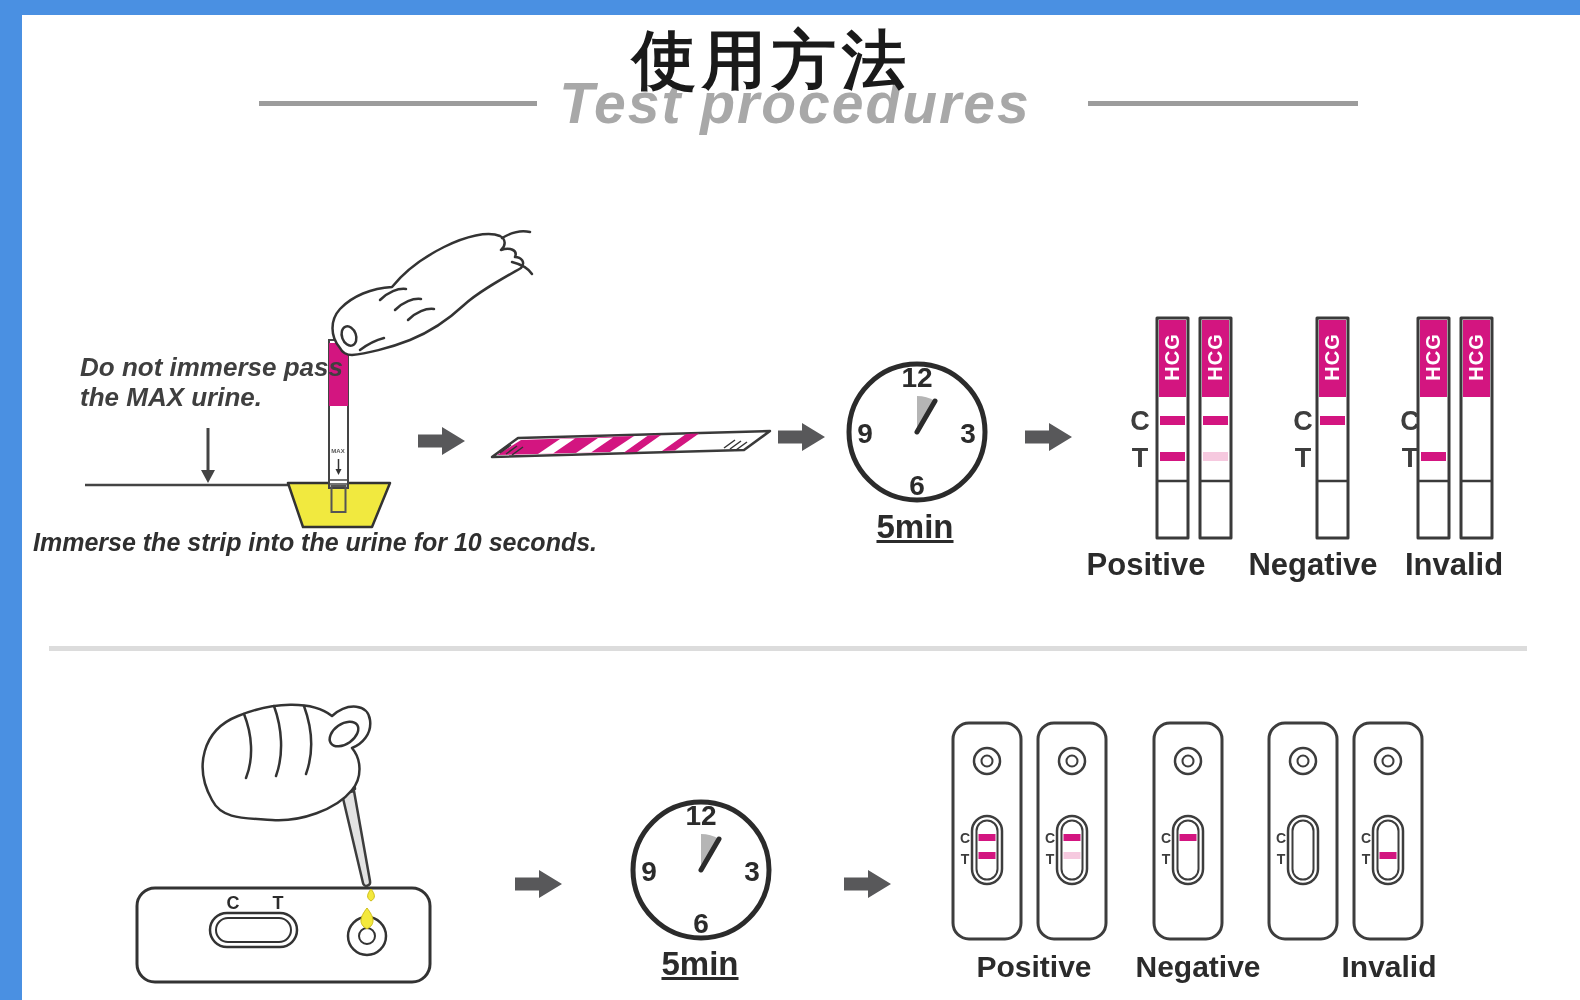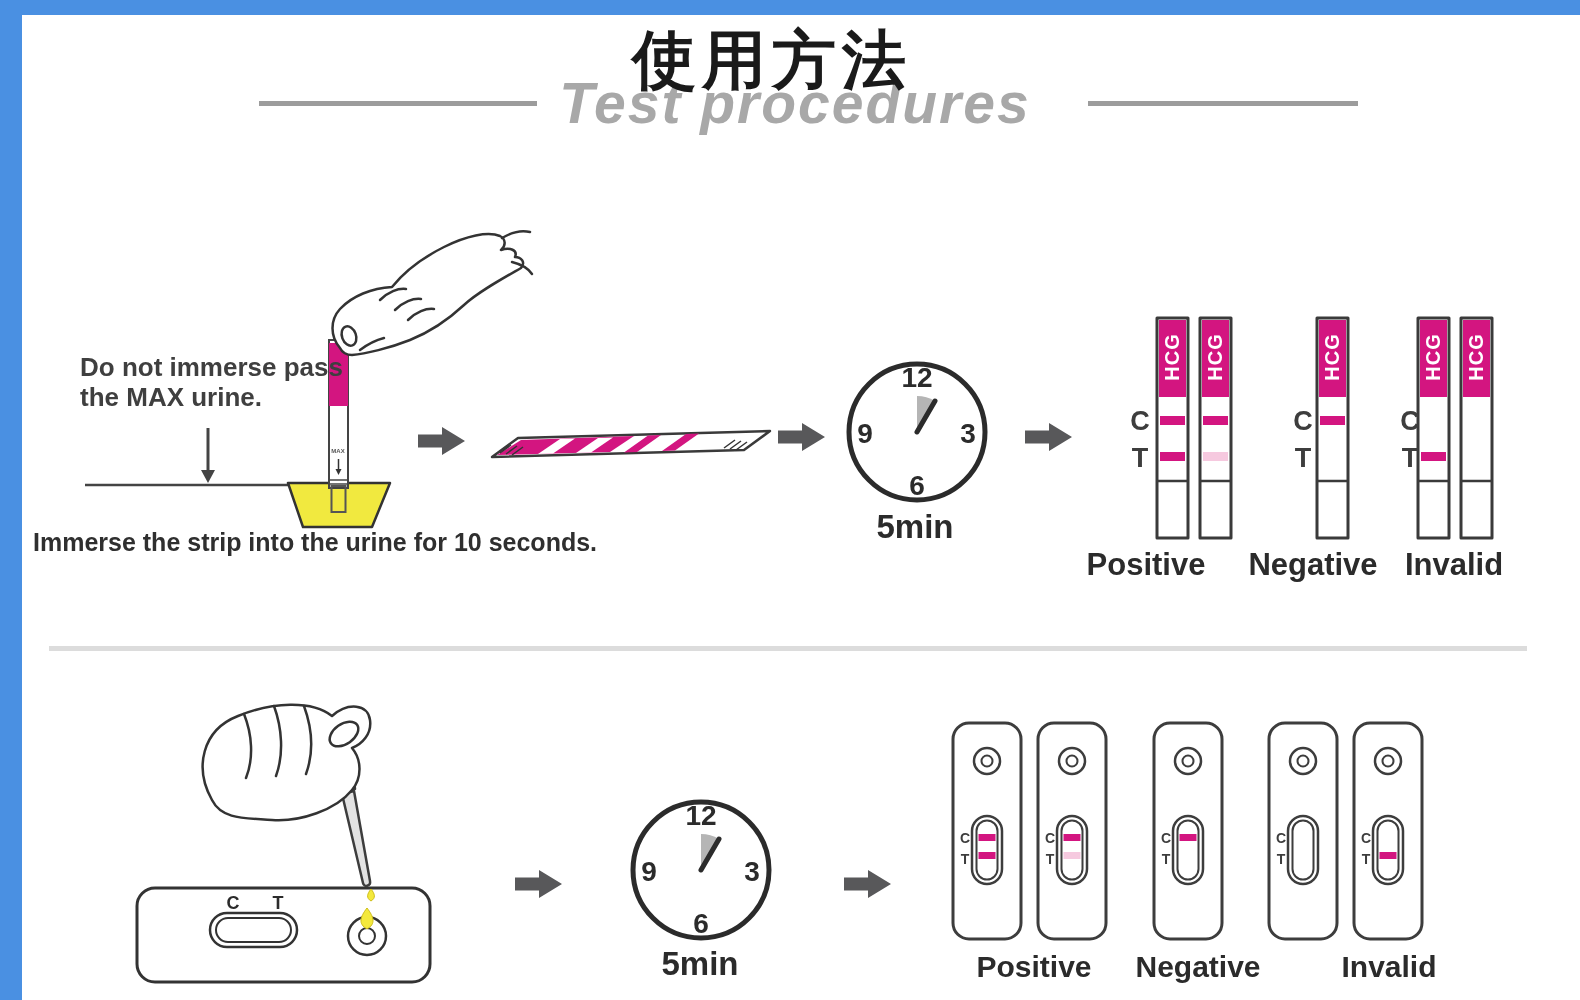--- a/index.html
+++ b/index.html
@@ -1,29 +1,29 @@
 <!DOCTYPE html>
 <html><head>
 <meta charset="utf-8">
 <style>
   html,body{margin:0;padding:0;}
   body{width:1580px;height:1000px;overflow:hidden;background:#4A90E2;font-family:"Liberation Sans",sans-serif;}
   .frame{position:absolute;left:0;top:0;width:1580px;height:1000px;padding-left:28px;}
   .paper{position:absolute;left:22px;top:15px;right:26px;bottom:0;background:#ffffff;}
   svg.art{position:absolute;left:0;top:0;width:1580px;height:1000px;}
   .txt{position:absolute;transform:translate(-50%,-50%);white-space:nowrap;color:#2b2b2b;}
-  .txt-left{position:absolute;white-space:nowrap;color:#3f3f3f;}
+  .txt-left{position:absolute;white-space:nowrap;color:#3f3f3f;font-style:italic;}
   .rot{transform:translate(-50%,-50%) rotate(-90deg);}
   .title-cn{font-size:64px;font-weight:900;color:#1a1a1a;letter-spacing:6px;z-index:3;}
   .title-en{font-size:57px;font-weight:700;font-style:italic;color:#a8a8a8;letter-spacing:2px;z-index:2;}
   .note{font-size:26px;font-weight:600;}
   .caption{font-size:25px;font-weight:700;color:#2f2f2f;}
   .maxtiny{font-size:6px;font-weight:700;color:#555;letter-spacing:0;}
   .clock-num{font-size:28px;font-weight:700;}
-  .fivemin{font-size:33px;font-weight:700;}
+  .fivemin{font-size:33px;font-weight:700;text-decoration:underline;}
   .ct-top{font-size:27px;font-weight:600;color:#3d3d3d;}
   .hcg{font-size:20px;font-weight:700;color:#ffffff;letter-spacing:1px;}
   .result-top{font-size:31px;font-weight:700;}
   .ct-big{font-size:18px;font-weight:800;}
   .ct-small{font-size:14px;font-weight:700;color:#3d3d3d;}
   .result-bottom{font-size:30px;font-weight:700;}
 </style>
 </head>
 <body>
 

